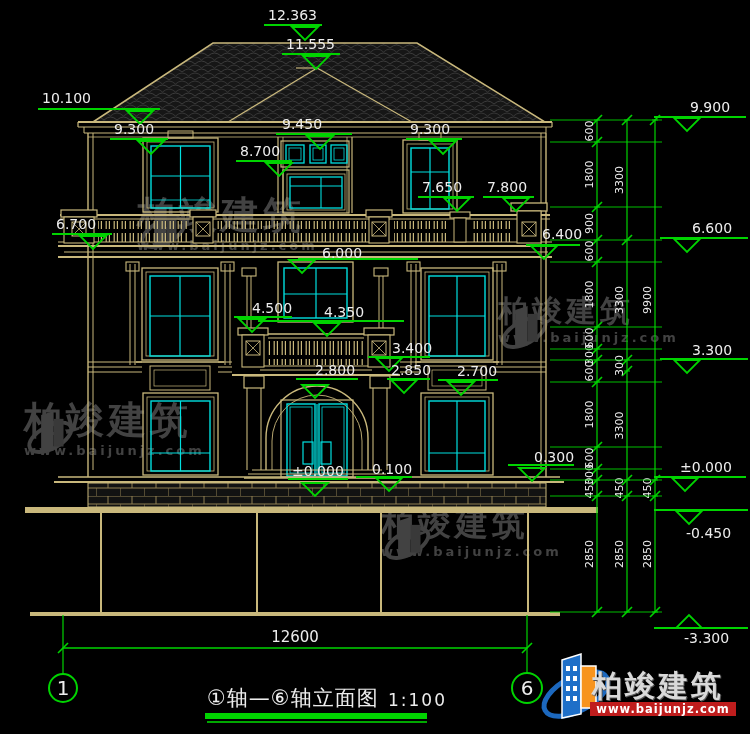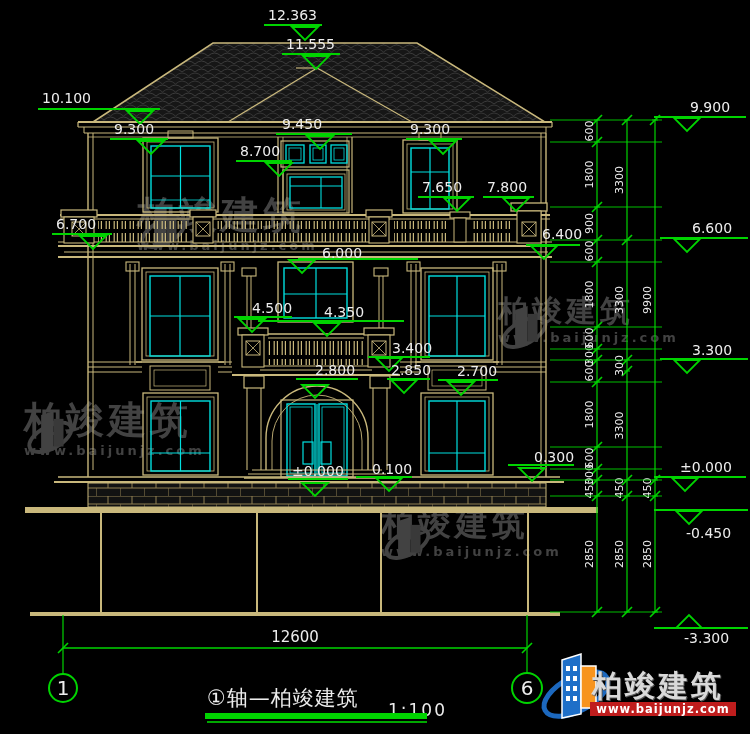--- a/index.html
+++ b/index.html
@@ -4,21 +4,21 @@
 <style>
   html,body{margin:0;padding:0;background:#000;}
   #stage{position:relative;width:750px;height:734px;background:#000;overflow:hidden;
          font-family:"DejaVu Sans",sans-serif;}
   #stage svg{position:absolute;left:0;top:0;}
   .wm{position:absolute;display:flex;align-items:flex-start;color:#424242;z-index:1;}
   .wm .wm-txt{font-weight:bold;line-height:1;letter-spacing:4px;white-space:nowrap;}
   .wm .wm-url{font-size:13px;font-weight:bold;letter-spacing:3px;margin-top:4px;white-space:nowrap;}
   #titleblock{position:absolute;z-index:3;color:#ececec;}
   #title-main{position:absolute;left:0;top:0;font-size:21px;letter-spacing:1px;white-space:nowrap;}
-  #title-scale{position:absolute;left:181px;top:16px;font-size:17px;letter-spacing:2px;}
+  #title-scale{position:absolute;left:181px;top:6px;font-size:17px;letter-spacing:2px;}
   #title-bar1{position:absolute;left:-2px;top:29px;width:222px;height:6px;background:#00d400;}
   #title-bar2{position:absolute;left:0px;top:37px;width:220px;height:2px;background:#00a800;}
   #logo{position:absolute;left:536px;top:646px;width:212px;height:86px;z-index:3;}
   #logo-brand{position:absolute;left:56px;top:20px;font-size:30px;font-weight:bold;color:#d9d9d9;
               letter-spacing:3px;white-space:nowrap;text-shadow:1px 1px 0 #555;}
   #logo-urlbar{position:absolute;left:54px;top:56px;width:146px;height:14px;background:#bf1d1d;
                color:#fff;font-size:11.5px;font-weight:bold;letter-spacing:1px;text-align:center;line-height:14px;}
 </style>
 </head>
 <body>
@@ -514,21 +514,21 @@
           <text x="63" y="695" fill="#ededed" font-size="20" font-family="&quot;DejaVu Sans&quot;,sans-serif" text-anchor="middle">1</text>
         </g>
         <g>
           <circle cx="527" cy="688" r="15" fill="none" stroke="#00d400" stroke-width="2"></circle>
           <text x="527" y="695" fill="#ededed" font-size="20" font-family="&quot;DejaVu Sans&quot;,sans-serif" text-anchor="middle">6</text>
         </g>
       </g>
   </svg>
 
   <div id="titleblock" style="left:207px;top:684px;">
-    <div id="title-main">①轴—柏竣建筑</div>
+    <div id="title-main">①轴—⑥轴立面图</div>
     <div id="title-scale">1:100</div>
     <div id="title-bar1"></div>
     <div id="title-bar2"></div>
   </div>
 
   <div id="logo">
     <svg width="82" height="86" viewBox="0 0 82 86">
       <ellipse cx="40" cy="48" rx="35" ry="17" transform="rotate(-28 40 48)" fill="none" stroke="#1c68be" stroke-width="5"></ellipse>
       <polygon points="26,14 45,8 45,68 26,72" fill="#1e6fc8" stroke="#fff" stroke-width="1.5"></polygon>
       <rect x="45" y="20" width="15" height="42" fill="#f7941e" stroke="#fff" stroke-width="1.5"></rect>

